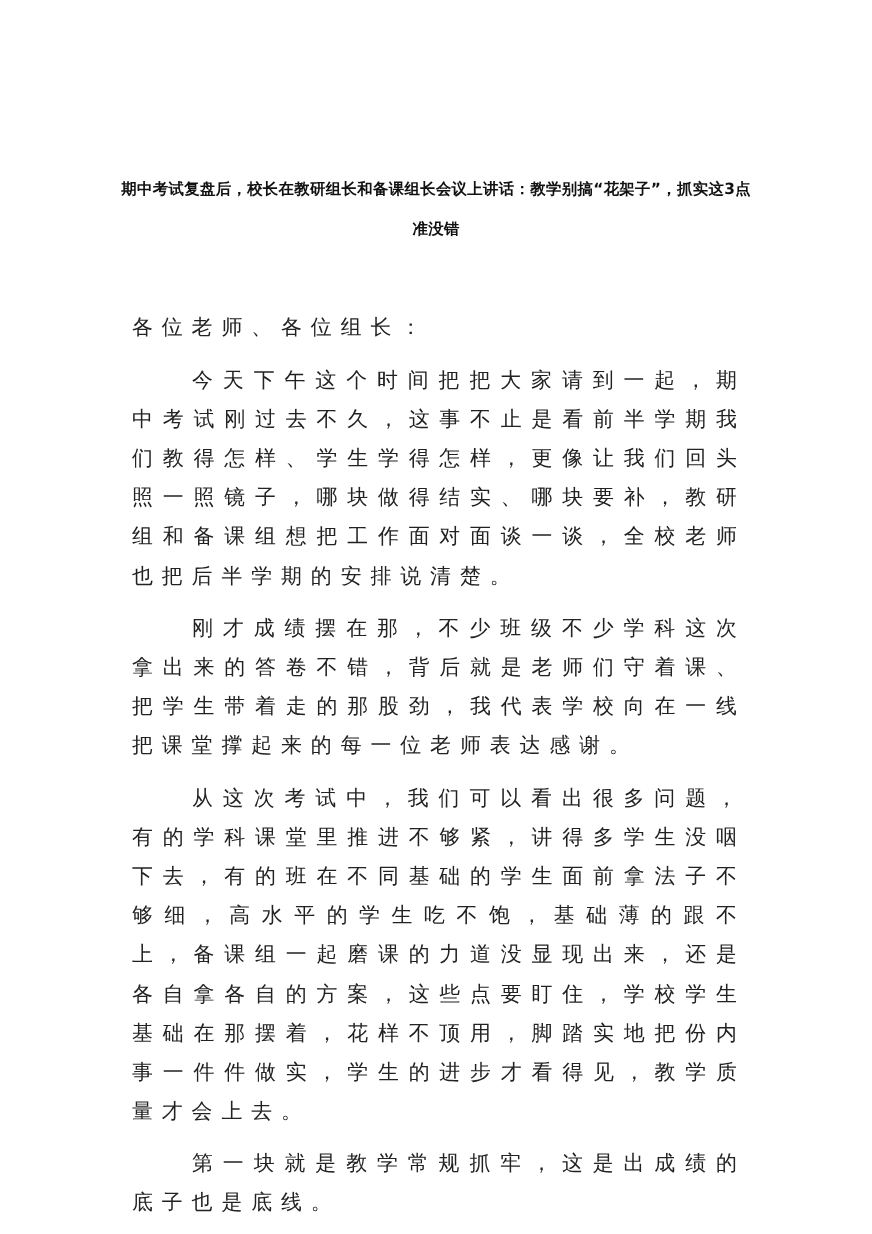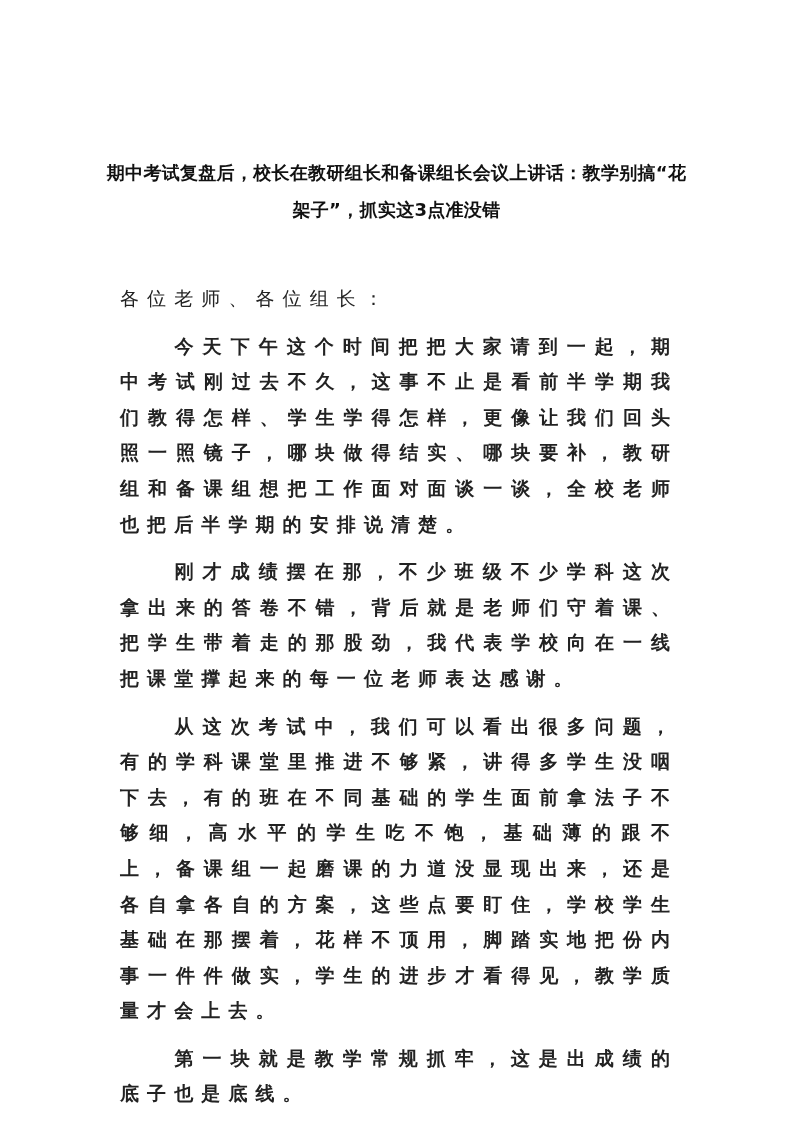--- a/index.html
+++ b/index.html
@@ -24,21 +24,21 @@
     }
     .title {
       position: absolute;
       left: 104px;
       width: 585px;
       top: 154px;
       margin: 0;
       text-align: center;
       font-family: "DejaVu Sans", sans-serif;
       font-weight: bold;
-      font-size: 18px;
+      font-size: 14px;
       line-height: 37px;
       letter-spacing: 0.3px;
       color: #111111;
     }
     .body {
       position: absolute;
       left: 108px;
       top: 269px;
       width: 582px;
       font-family: "DejaVu Serif", serif;
@@ -49,21 +49,20 @@
     }
     .body p {
       margin: 12px;
       padding: 0;
       text-align: justify;
       text-justify: inter-character;
       word-break: break-all;
     }
     .body p.indent {
       text-indent: 54.6px;
-      font-weight: bold;
     }
   </style>
 </head>
 <body>
 
 <div class="page">
   <h1 class="title">期中考试复盘后，校长在教研组长和备课组长会议上讲话：教学别搞“花架子”，抓实这3点准没错</h1>
 
   <div class="body">
     <p>各位老师、各位组长：</p>

